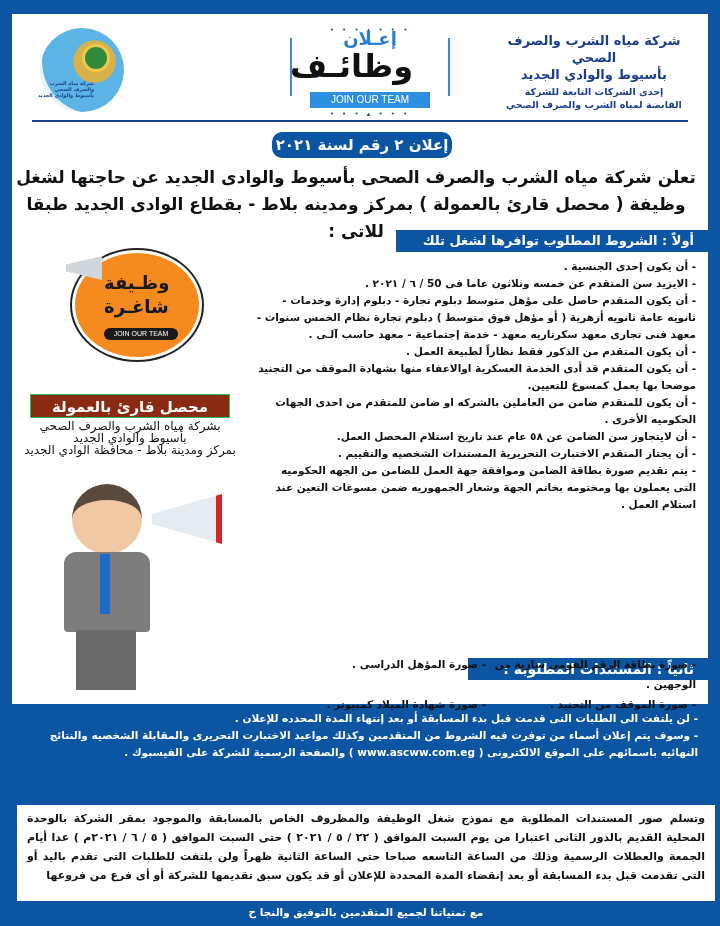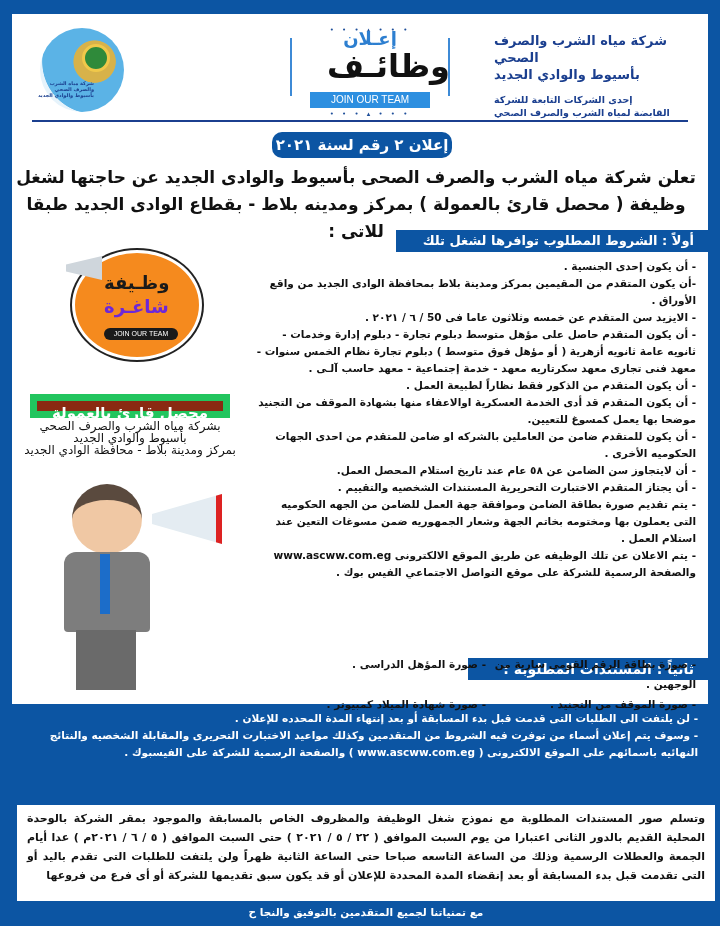--- a/index.html
+++ b/index.html
@@ -1,54 +1,54 @@
 <!DOCTYPE html>
 <html><head>
 <meta charset="utf-8">
 <style>
   *{box-sizing:border-box;margin:0;padding:0;}
   html,body{width:720px;height:926px;overflow:hidden;background:#0c55a3;}
   body{font-family:"DejaVu Sans",sans-serif;color:#111;position:relative;}
   .frame{position:absolute;left:6px;top:6px;width:708px;height:914px;background:#0c55a3;}
   .page{position:absolute;left:6px;top:8px;width:696px;height:690px;background:#fff;}
   
-  .hdr-right{position:absolute;right:14px;top:18px;width:200px;text-align:left;direction:rtl;}
+  .hdr-right{position:absolute;right:14px;top:18px;width:200px;text-align:center;direction:rtl;}
   .hdr-right .co1{font-size:13px;font-weight:bold;color:#1b3f8f;line-height:17px;}
   .hdr-right .co2{font-size:13px;font-weight:bold;color:#1b3f8f;line-height:17px;}
-  .hdr-right .sub{font-size:9.5px;font-weight:bold;color:#1b3f8f;line-height:13px;margin-top:10px;}
+  .hdr-right .sub{font-size:9.5px;font-weight:bold;color:#1b3f8f;line-height:13px;margin-top:2px;}
   .hdr-center{position:absolute;left:278px;top:8px;width:160px;height:88px;}
   .hdr-center .bracket{position:absolute;left:0;top:16px;width:160px;height:58px;border:2px solid #3d8ad6;border-top:none;border-bottom:none;}
   .hdr-center .dots{position:absolute;top:4px;width:100%;text-align:center;font-size:7px;letter-spacing:3px;color:#1f4f9a;}
   .hdr-center .dots.b{top:88px;}
   .hdr-center .ilan{position:absolute;top:6px;width:100%;text-align:center;font-size:18px;color:#2d7fd0;font-weight:bold;direction:rtl;}
-  .hdr-center .wazaif{position:absolute;top:26px;width:100%;text-align:right;font-size:32px;font-weight:bold;color:#111;direction:rtl;line-height:36px;}
+  .hdr-center .wazaif{position:absolute;top:26px;width:100%;text-align:left;font-size:32px;font-weight:bold;color:#111;direction:rtl;line-height:36px;}
   .hdr-center .join{position:absolute;left:20px;top:70px;width:120px;height:16px;background:#2d8fe0;color:#fff;font-size:10px;text-align:center;line-height:16px;font-family:"Liberation Sans",sans-serif;}
   .logo{position:absolute;left:28px;top:14px;width:84px;height:84px;border-radius:50%;background:radial-gradient(circle at 65% 40%,#d7b24a 0 28%,#5bb3e6 29% 70%,#e6f3fb 71%);}
   .logo .emb{position:absolute;left:42px;top:16px;width:28px;height:28px;border-radius:50%;background:#2f8a3a;border:3px solid #f0c84a;}
   .logo .txt{position:absolute;left:-6px;top:52px;width:60px;font-size:5px;line-height:6px;color:#1b3f8f;direction:rtl;text-align:right;font-weight:bold;}
   .hr{position:absolute;left:20px;right:20px;top:106px;height:2px;background:#1b3f8f;}
   
   .pill{position:absolute;left:260px;top:118px;width:180px;height:26px;background:#0c55a3;border-radius:10px;color:#fff;font-weight:bold;font-size:15px;text-align:center;line-height:26px;direction:rtl;}
   .intro{position:absolute;right:12px;top:150px;width:680px;direction:rtl;text-align:center;font-weight:bold;font-size:17px;line-height:27px;color:#111;}
   
   .band{position:absolute;height:22px;background:#0c55a3;color:#fff;font-weight:bold;font-size:13px;direction:rtl;line-height:22px;padding-right:14px;}
   .band1{right:0;top:216px;width:312px;}
   .band2{right:0;top:608px;width:240px;font-size:14px;margin-top:36px;}
   .list{position:absolute;right:12px;width:440px;direction:rtl;font-size:10.5px;font-weight:bold;line-height:17px;color:#111;}
   .list1{top:244px;}
   .list li{list-style:none;}
   .docs{position:absolute;right:12px;top:640px;width:420px;direction:rtl;display:grid;grid-template-columns:1fr 1fr;font-size:10.5px;font-weight:bold;line-height:20px;}
   
   .promo{position:absolute;left:32px;top:236px;width:190px;height:120px;}
   .promo .circ{position:absolute;left:28px;top:0;width:130px;height:110px;border-radius:50%;background:#f58a1e;border:3px solid #fff;box-shadow:0 0 0 2px #222;}
   .promo .t1{position:absolute;left:60px;top:22px;font-size:18px;font-weight:bold;color:#1a1a1a;direction:rtl;}
-  .promo .t2{position:absolute;left:60px;top:46px;font-size:18px;font-weight:bold;color:#6d28d9;direction:rtl;}
+  .promo .t2{position:absolute;left:60px;top:46px;font-size:18px;font-weight:bold;color:#0f172a;direction:rtl;}
   .promo .jt{position:absolute;left:60px;top:78px;width:74px;height:12px;background:#1a1a1a;color:#fff;font-size:7px;text-align:center;line-height:12px;border-radius:6px;font-family:"Liberation Sans",sans-serif;}
   .promo .mega{position:absolute;left:22px;top:6px;width:36px;height:24px;background:#cfd6dc;clip-path:polygon(0 35%,100% 0,100% 100%,0 65%);}
-  .role{position:absolute;left:18px;top:380px;width:200px;height:24px;background:#8a2a12;color:#fff;font-weight:bold;font-size:15px;text-align:center;line-height:24px;direction:rtl;border:7px solid #22c55e;}
+  .role{position:absolute;left:18px;top:380px;width:200px;height:24px;background:#8a2a12;color:#fff;font-weight:bold;font-size:15px;text-align:center;line-height:24px;direction:rtl;border:1px solid #22c55e;}
   .role-sub{position:absolute;left:10px;top:406px;width:216px;text-align:center;direction:rtl;font-size:12px;line-height:12px;color:#111;}
   .man{position:absolute;left:30px;top:460px;width:180px;height:225px;}
   .man .head{position:absolute;left:30px;top:10px;width:70px;height:70px;border-radius:50%;background:#f0c8a4;border-top:16px solid #5a4a3e;}
   .man .body{position:absolute;left:22px;top:78px;width:86px;height:80px;background:#7d7d7d;border-radius:12px 12px 4px 4px;}
   .man .tie{position:absolute;left:58px;top:80px;width:10px;height:60px;background:#1c6dc9;}
   .man .legs{position:absolute;left:34px;top:156px;width:60px;height:60px;background:#6a6a6a;}
   .man .megaphone{position:absolute;left:110px;top:20px;width:70px;height:50px;background:#e4ecf2;clip-path:polygon(0 40%,100% 0,100% 100%,0 60%);border-right:6px solid #d22;}
   
   .notes{position:absolute;right:16px;top:704px;width:680px;direction:rtl;color:#fff;font-size:10.5px;font-weight:bold;line-height:17px;}
   .box2{position:absolute;left:10px;top:798px;width:700px;height:98px;background:#fff;border:1px solid #0c55a3;}
@@ -83,30 +83,28 @@
     </div>
 
     <div class="hr"></div>
 
     <div class="pill">إعلان ٢ رقم لسنة ٢٠٢١ م</div>
     <div class="intro">تعلن شركة مياه الشرب والصرف الصحى بأسيوط والوادى الجديد عن حاجتها لشغل وظيفة ( محصل قارئ بالعمولة ) بمركز ومدينه بلاط - بقطاع الوادى الجديد طبقا للاتى :</div>
 
     <div class="band band1">أولاً : الشروط المطلوب توافرها لشغل تلك الوظيفة :</div>
     <ul class="list list1">
       <li>- أن يكون إحدى الجنسية .</li>
-      <li>-أن يكون المتقدم من المقيمين بمركز ومدينة بلاط بمحافظة الوادى الجديد من واقع الأوراق .</li>
       <li>- الايزيد سن المتقدم عن خمسه وثلاثون عاما فى 50 / ٦ / ٢٠٢١ .</li>
       <li>- أن يكون المتقدم حاصل على مؤهل متوسط دبلوم تجارة - دبلوم إدارة وخدمات - ثانويه عامة ثانويه أزهرية ( أو مؤهل فوق متوسط ) دبلوم تجارة نظام الخمس سنوات - معهد فنى تجارى معهد سكرتاريه معهد - خدمة إجتماعية - معهد حاسب آلـى .</li>
       <li>- أن يكون المتقدم من الذكور فقط نظاراً لطبيعة العمل .</li>
       <li>- أن يكون المتقدم قد أدى الخدمة العسكرية اوالاعفاء منها بشهادة الموقف من التجنيد موضحا بها يعمل كمسوغ للتعيين.</li>
       <li>- أن يكون للمتقدم ضامن من العاملين بالشركه او ضامن للمتقدم من احدى الجهات الحكوميه الأخرى .</li>
       <li>- أن لايتجاوز سن الضامن عن ٥٨ عام عند تاريخ استلام المحصل العمل.</li>
       <li>- أن يجتاز المتقدم الاختبارت التحريرية المستندات الشخصيه والتقييم .</li>
       <li>- يتم تقديم صورة بطاقة الضامن وموافقة جهة العمل للضامن من الجهه الحكوميه التى يعملون بها ومختومه بخاتم الجهة وشعار الجمهوريه ضمن مسوغات التعين عند استلام العمل .</li>
-      <li>- يتم الاعلان عن تلك الوظيفه عن طريق الموقع الالكترونى www.ascww.com.eg والصفحة الرسمية للشركة على موقع التواصل الاجتماعي الفيس بوك .</li>
     </ul>
 
     <div class="band band2">ثانياً : المستندات المطلوبة :</div>
     <div class="docs">
       <div>- صورة بطاقة الرقم القومى سارية من الوجهين .</div>
       <div>- صورة المؤهل الدراسى .</div>
       <div>- صورة الموقف من التجنيد .</div>
       <div>- صورة شهادة الميلاد كمبيوتر .</div>
     </div>
 

